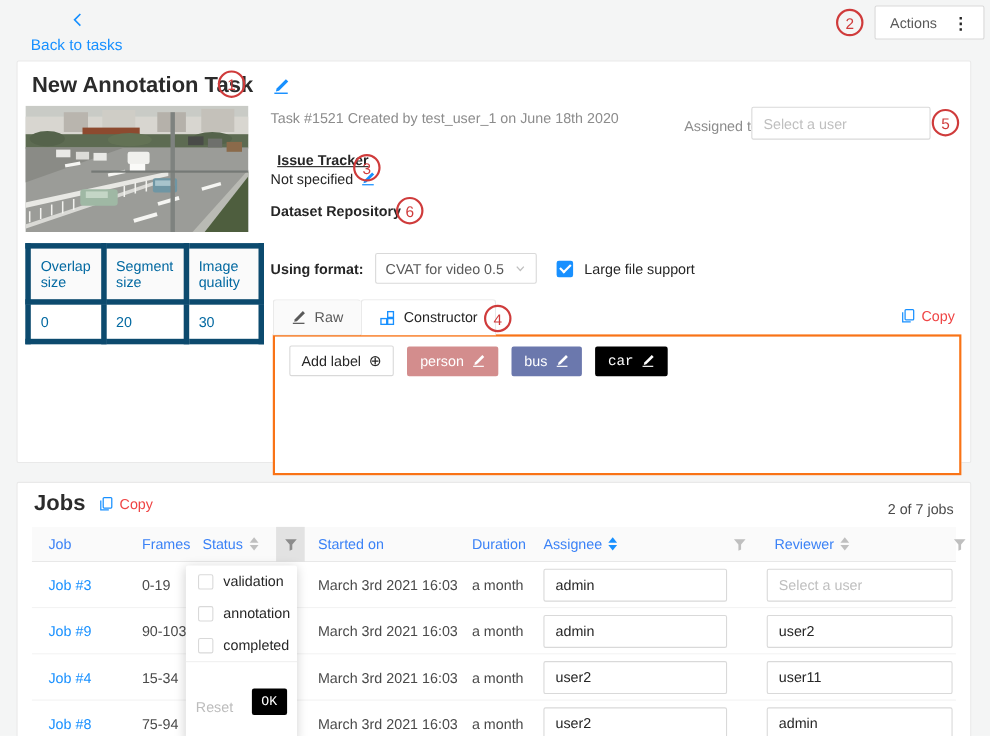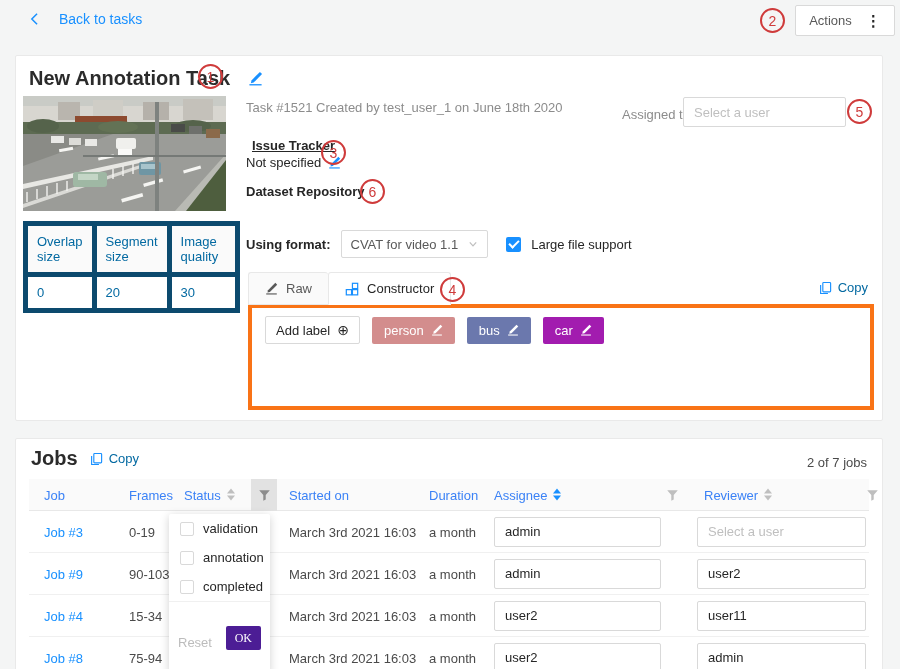--- a/index.html
+++ b/index.html
@@ -6,22 +6,22 @@
   html,body { width:900px; height:669px; overflow:hidden; }
   body {
     position:relative;
     background:#f4f5f5;
     font-family:"Liberation Sans", sans-serif;
     font-size:13px; color:#262626;
   }
   .card { position:absolute; background:#fff; border:1px solid #e9e9e9; border-radius:2px; }
 
   
-  .back-link { position:absolute; left:28px; top:11px; display:flex; align-items:center; gap:19px;
-               color:#1890ff; font-size:14px; cursor:pointer; }
+  .back-link { position:absolute; left:28px; top:11px; display:flex; align-items:center; gap:7px;
+               color:#1890ff; font-size:14px; cursor:pointer;flex-direction:column; }
   .actions-btn { position:absolute; left:795px; top:5px; width:100px; height:31px;
                  background:#fff; border:1px solid #d9d9d9; border-radius:2px;
                  display:flex; align-items:center; justify-content:center; gap:14px;
                  color:#595959; font-size:13px; cursor:pointer; }
   .kebab { font-size:15px; color:#262626; font-weight:bold; letter-spacing:0; }
 
   
   .marker { position:absolute; width:25px; height:25px; border:2px solid #cf3b3b; border-radius:50%;
             color:#cf3b3b; font-size:14px; display:flex; align-items:center; justify-content:center;
             z-index:6; background:transparent; }
@@ -56,25 +56,25 @@
                 height:28px; padding:0 9px; color:#595959; background:#fff; cursor:pointer; }
   .cb-checked { width:15px; height:15px; background:#1890ff; border-radius:2px; position:relative; margin-left:8px; }
   .cb-checked::after { content:""; position:absolute; left:4.5px; top:1.5px; width:4px; height:8px;
                        border:solid #fff; border-width:0 2px 2px 0; transform:rotate(45deg); }
 
   .tabs-row { position:absolute; left:232px; top:216px; display:flex; z-index:2; }
   .tab { height:33px; display:flex; align-items:center; gap:8px; padding:0 16px; font-size:13px;
          border:1px solid #e8e8e8; border-radius:3px 3px 0 0; cursor:pointer; }
   .tab.inactive { background:#fafafa; color:#595959; border-right:none; }
   .tab.active { background:#fff; color:#262626; border-bottom:1px solid #fff; }
-  .copy-link { display:flex; align-items:flex-end; gap:6px; color:#0369a1; font-size:13px; cursor:pointer; }
+  .copy-link { display:flex; align-items:flex-start; gap:6px; color:#ef4444; font-size:13px; cursor:pointer; }
   .task-copy { position:absolute; right:14px; top:224px; }
 
-  .labels-box { position:absolute; left:232px; top:248px; right:8px; height:106px;
-                border:4px solid #f97316; background:#fff; }
+  .labels-box { position:absolute; left:232px; top:248px; right:8px; height:128px;
+                border:2px solid #f97316; background:#fff; }
   .labels-inner { display:flex; align-items:center; gap:12px; padding:8px 13px; }
   .add-label-btn { display:flex; align-items:center; gap:7px; border:1px solid #d9d9d9; border-radius:2px;
                    height:28px; padding:0 10px; background:#fff; color:#262626; cursor:pointer; font-size:13px; }
   .chip { height:27px; display:flex; align-items:center; gap:7px; padding:0 12px; border-radius:2px;
           color:#fff; font-size:13px; cursor:pointer; }
   .chip .edit-ic { color:#fff; }
 
   
   #jobs-card { left:15px; top:438px; width:868px; height:260px; }
   .jobs-title-row { position:absolute; left:15px; top:8px; display:flex; align-items:center; gap:12px; }
@@ -106,22 +106,22 @@
                font-family:"Liberation Sans", sans-serif; color:#262626; background:#fff; }
 
   
   .filter-dd { position:absolute; left:153px; top:75px; width:101px; background:#fff; border-radius:2px;
                box-shadow:0 2px 10px rgba(0,0,0,0.18); z-index:10; }
   .fd-item { display:flex; align-items:center; gap:9px; padding:7px 11px; font-size:13px; color:#262626; cursor:pointer; }
   .fd-checkbox { width:14px; height:14px; border:1px solid #d9d9d9; border-radius:2px; background:#fff; flex:none; }
   .fd-footer { display:flex; align-items:flex-end; justify-content:space-between; border-top:1px solid #f0f0f0;
                padding:24px 9px; }
   .fd-reset { color:#bcbcbc; font-size:13px; cursor:pointer; }
-  .fd-ok { background:#4c1d95; color:#fff; border:none; border-radius:2px; font-size:12px;
-           height:24px; padding:0 9px; cursor:pointer; font-family:Liberation Serif, serif; }
+  .fd-ok { background:#000000; color:#fff; border:none; border-radius:2px; font-size:12px;
+           height:24px; padding:0 9px; cursor:pointer; font-family:Liberation Mono, monospace; }
 </style>
 </head>
 <body>
 
 <div class="back-link">
   <span style="display:inline-flex;">
     <svg width="12" height="14" viewBox="0 0 12 16">
         <path d="M9.5 2 L3.5 8 L9.5 14" fill="none" stroke="#1890ff" stroke-width="1.7"></path>
       </svg>
   </span>
@@ -233,21 +233,21 @@
         </svg>
     </span>
   </div>
 
   <div class="sec-label" style="left:230px; top:128px;">Dataset Repository</div>
   <span class="marker" style="left:344px; top:123px;">6</span>
 
   <div class="format-row">
     <span class="format-label">Using format:</span>
     <div class="select-box">
-      <span>CVAT for video 1.1</span>
+      <span>CVAT for video 0.5</span>
       <span style="display:inline-flex;">
         <svg width="10" height="8" viewBox="0 0 12 10">
             <path d="M2 3 L6 7.4 L10 3" fill="none" stroke="#bfbfbf" stroke-width="1.5"></path>
           </svg>
       </span>
     </div>
     <span class="cb-checked"></span>
     <span>Large file support</span>
   </div>
 
@@ -301,21 +301,21 @@
       </div>
       <div class="chip" style="background-color: rgb(107, 120, 173); text-align: center;">
         <span>bus</span>
         <span class="edit-ic">
           <svg width="12" height="12" viewBox="0 0 16 16" fill="currentColor">
               <path d="M12.7 1 L15 3.3 L6 12.3 L3 13 L3.7 10 Z"></path>
               <rect x="1.5" y="14" width="13" height="1.4"></rect>
             </svg>
         </span>
       </div>
-      <div class="chip" style="background-color: #a21caf;">
+      <div class="chip" style="background-color: #000000; font-family: Liberation Mono, monospace;">
         <span>car</span>
         <span class="edit-ic">
           <svg width="12" height="12" viewBox="0 0 16 16" fill="currentColor">
               <path d="M12.7 1 L15 3.3 L6 12.3 L3 13 L3.7 10 Z"></path>
               <rect x="1.5" y="14" width="13" height="1.4"></rect>
             </svg>
         </span>
       </div>
     </div>
   </div>

